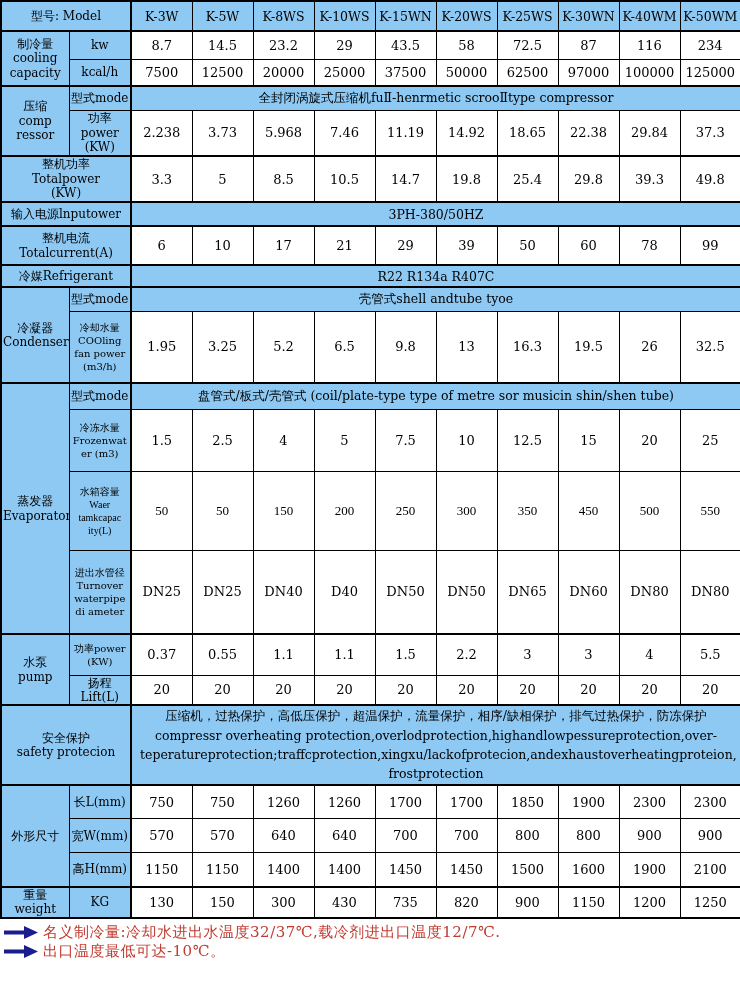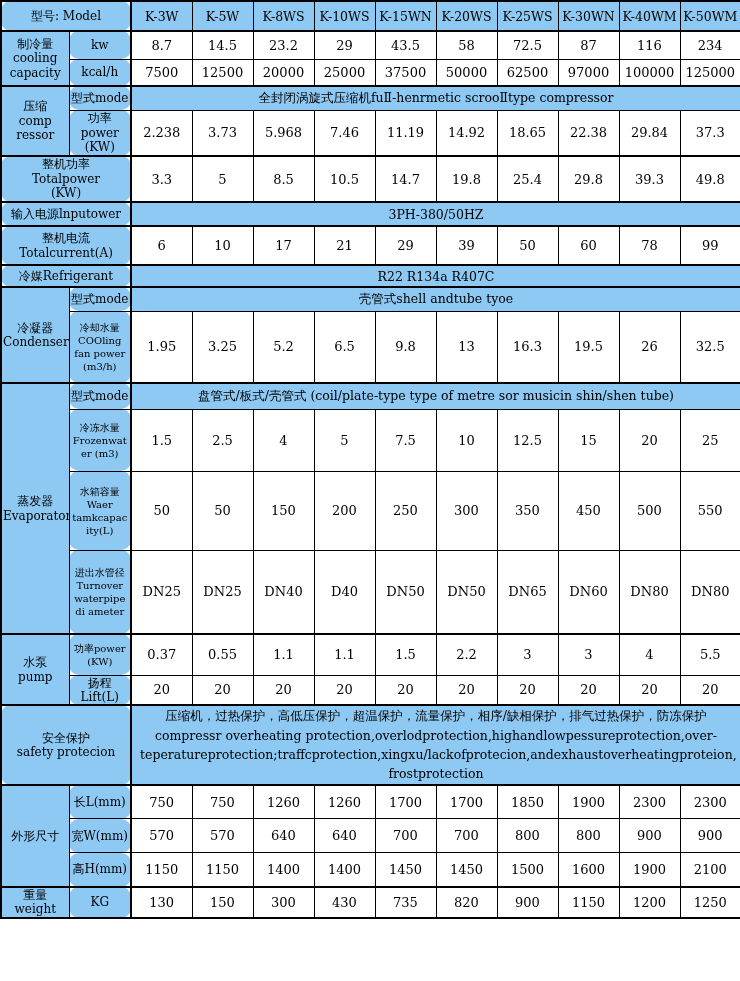--- a/index.html
+++ b/index.html
@@ -13,21 +13,21 @@
   .page{width:740px;height:981px;box-sizing:border-box;background:#fff;overflow:hidden;}
   table.spec{border-collapse:collapse;table-layout:fixed;width:740px;border:2px solid var(--border);}
   table.spec td{
     border:1px solid var(--border);
     text-align:center;vertical-align:middle;
     padding:0 1px;overflow:hidden;
   }
   .lbl{background:var(--blue);white-space:pre-line;font-size:12px;line-height:1.2;}
   .lbl.model{font-size:12.5px;}
   .lbl.xs{font-size:10px;line-height:1.3;margin-left:8px;}
-  .lbl.sub,.lbl.l12{border-right-width:2px;border-radius:10px;}
+  .lbl.sub,.lbl.l12{border-right-width:2px;}
   .lbl.group{border-bottom-width:2px;}
   .spanval{background:var(--blue);font-size:12.5px;white-space:normal;}
   .spanval.safety{font-size:12.5px;line-height:1.55;padding:0 8px;}
   .val{background:#ffffff;font-size:13px;}
   tr.sec-end td{border-bottom-width:2px;}
   .notes{padding:4px 0 0 4px;}
   .note{display:flex;align-items:center;gap:5px;height:19px;}
   .note-text{color:var(--red);font-size:15px;letter-spacing:0.5px;white-space:nowrap;}
   .arrow-icon{flex:0 0 auto;display:block;}
 </style>
@@ -189,21 +189,21 @@
           <td class="val">2.5</td>
           <td class="val">4</td>
           <td class="val">5</td>
           <td class="val">7.5</td>
           <td class="val">10</td>
           <td class="val">12.5</td>
           <td class="val">15</td>
           <td class="val">20</td>
           <td class="val">25</td>
         </tr>
-        <tr style="height: 79px;">
+        <tr style="height: 79px; font-family: Liberation Serif, serif;">
           <td class="lbl sub xs">水箱容量
 Waer
 tamkcapac
 ity(L)</td>
           <td class="val">50</td>
           <td class="val">50</td>
           <td class="val">150</td>
           <td class="val">200</td>
           <td class="val">250</td>
           <td class="val">300</td>
@@ -314,14 +314,30 @@
           <td class="val">735</td>
           <td class="val">820</td>
           <td class="val">900</td>
           <td class="val">1150</td>
           <td class="val">1200</td>
           <td class="val">1250</td>
         </tr>
       </tbody>
   </table>
 
+  <div class="notes">
+    <div class="note">
+      <svg class="arrow-icon" width="34" height="13" viewBox="0 0 34 13">
+        <rect x="0" y="4.5" width="21" height="4" fill="#1a1c8f"></rect>
+        <polygon points="20,0 34,6.5 20,13" fill="#1a1c8f"></polygon>
+      </svg>
+      <span class="note-text">名义制冷量:冷却水进出水温度32/37℃,载冷剂进出口温度12/7℃.</span>
+    </div>
+    <div class="note">
+      <svg class="arrow-icon" width="34" height="13" viewBox="0 0 34 13">
+        <rect x="0" y="4.5" width="21" height="4" fill="#1a1c8f"></rect>
+        <polygon points="20,0 34,6.5 20,13" fill="#1a1c8f"></polygon>
+      </svg>
+      <span class="note-text">出口温度最低可达-10℃。</span>
+    </div>
+  </div>
 
 </div>
 
 </body></html>

